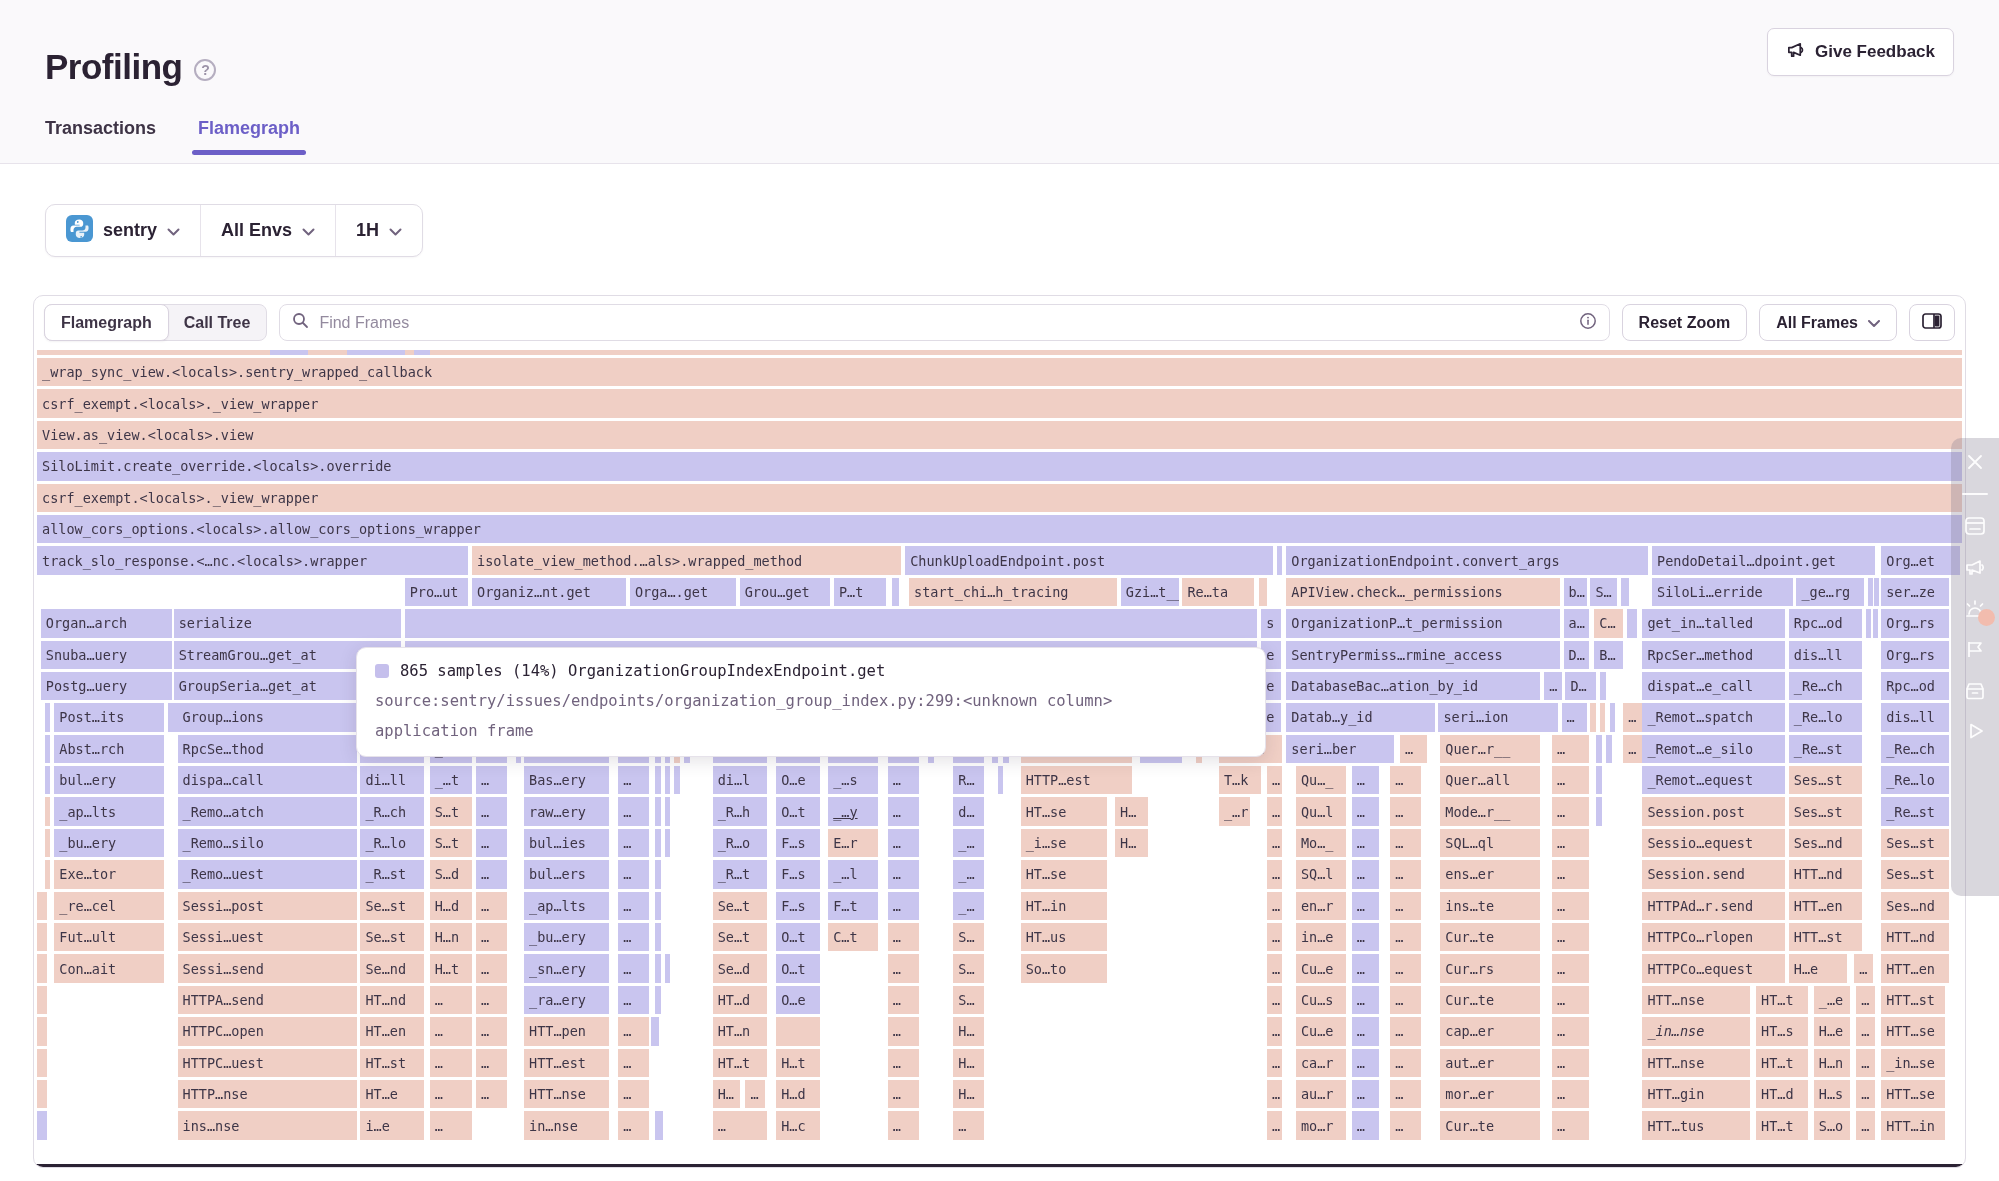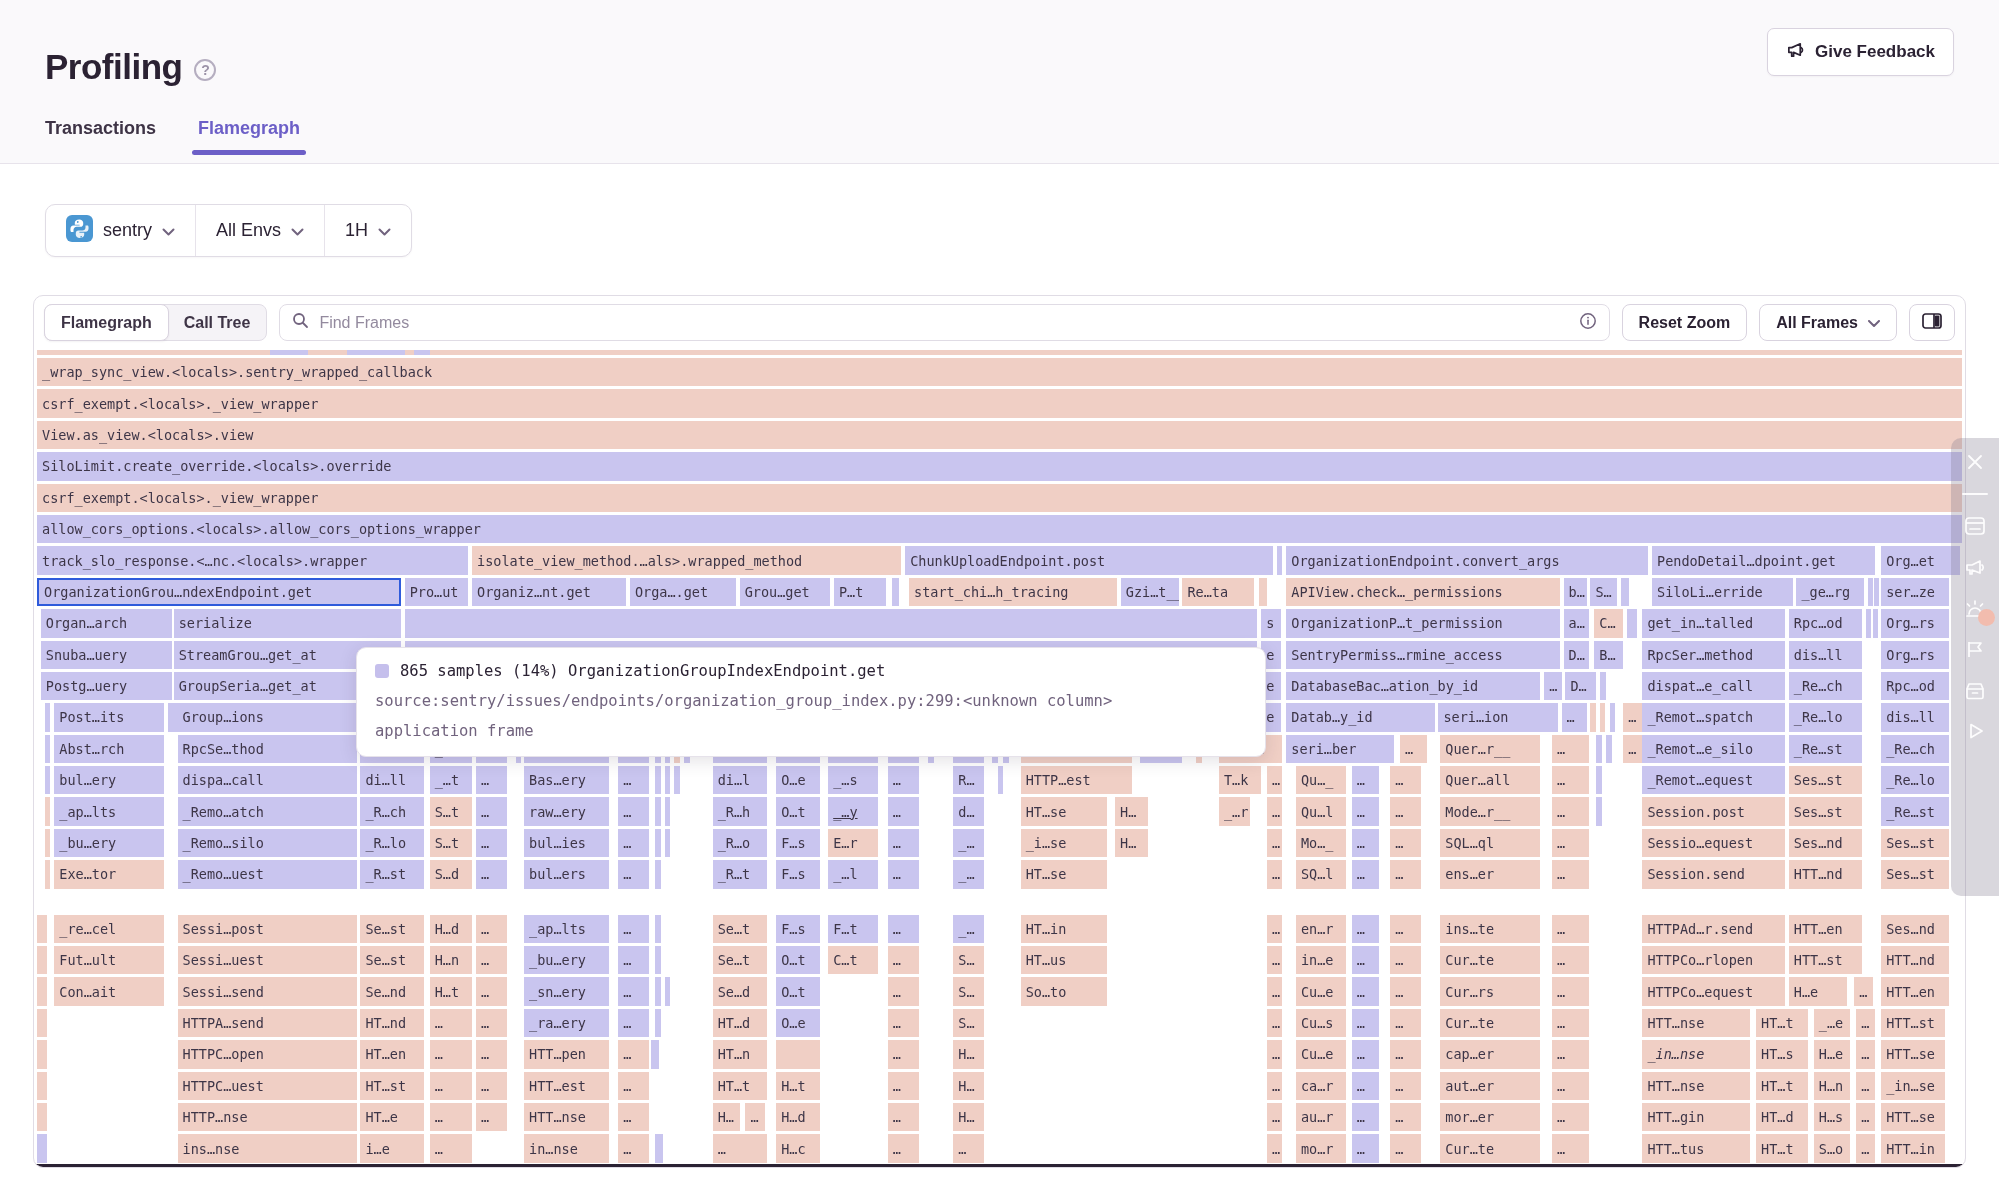--- a/index.html
+++ b/index.html
@@ -25,21 +25,21 @@
   .tab.active { color:#6C5FC7; }
   .tab.active .underline { position:absolute; left:-6px; right:-6px; bottom:0; height:5px;
              background:#6C5FC7; border-radius:3px; }
   .tab-divider { position:absolute; left:0; top:163px; width:1999px; height:1px; background:#E7E3EB; }
   .below-tabs { position:absolute; left:0; top:164px; width:1999px; height:1017px; background:#FFFFFF; }
 
   
   .filterbar { position:absolute; left:45px; top:204px; height:53px; display:flex; align-items:stretch;
              background:#fff; border:1px solid #E0DCE5; border-radius:10px;
              box-shadow:0 1px 2px rgba(43,34,51,.04); }
-  .fseg { display:flex; align-items:center; gap:10px; padding:0 20px; font-size:18px; font-weight:400;
+  .fseg { display:flex; align-items:center; gap:10px; padding:0 20px; font-size:18px; font-weight:700;
              color:#2B2233; cursor:pointer; }
   .fseg + .fseg { border-left:1px solid #E7E3EB; }
   .chev { margin-top:2px; }
 
   
   .panel { position:absolute; left:33px; top:295px; width:1933px; height:873px; background:#fff;
            border:1px solid #E0DCE5; border-radius:10px; overflow:hidden;
            display:flex; flex-direction:column; }
   .ptoolbar { display:flex; align-items:center; gap:12px; padding:8px 10px; height:53px; flex:none; }
   .segctl { display:flex; align-items:center; background:#F5F3F7; border:1px solid #E0DCE5;
@@ -235,21 +235,20 @@
         <div class="frow" style="height: 31.4px;">
           <div class="fcell fp" style="left: 0%; width: 22.4%;">track_slo_response.&lt;…nc.&lt;locals&gt;.wrapper</div>
           <div class="fcell fs" style="left: 22.6%; width: 22.3%;">isolate_view_method.…als&gt;.wrapped_method</div>
           <div class="fcell fp" style="left: 45.1%; width: 19.1%;">ChunkUploadEndpoint.post</div>
           <div class="fcell fp" style="left: 64.4%; width: 0.3%;"></div>
           <div class="fcell fp" style="left: 64.9%; width: 18.8%;">OrganizationEndpoint.convert_args</div>
           <div class="fcell fp" style="left: 83.9%; width: 11.6%;">PendoDetail…dpoint.get</div>
           <div class="fcell fp" style="left: 95.8%; width: 4.1%;">Org…et</div>
         </div>
         <div class="frow" style="height: 31.4px;">
-          <div class="fcell fp fsel" style="left: 0%; width: 18.9%;">OrganizationGrou…ndexEndpoint.get</div>
           <div class="fcell fp" style="left: 19.1%; width: 3.3%;">Pro…ut</div>
           <div class="fcell fp" style="left: 22.6%; width: 8%;">Organiz…nt.get</div>
           <div class="fcell fp" style="left: 30.8%; width: 5.5%;">Orga….get</div>
           <div class="fcell fp" style="left: 36.5%; width: 4.7%;">Grou…get</div>
           <div class="fcell fp" style="left: 41.4%; width: 2.7%;">P…t</div>
           <div class="fcell fp" style="left: 44.4%; width: 0.4%;"></div>
           <div class="fcell fs" style="left: 45.3%; width: 10.8%;">start_chi…h_tracing</div>
           <div class="fcell fp" style="left: 56.3%; width: 3%;">Gzi…t__</div>
           <div class="fcell fs" style="left: 59.5%; width: 3.7%;">Re…ta</div>
           <div class="fcell fs" style="left: 63.5%; width: 0.4%;"></div>
@@ -467,21 +466,21 @@
           <div class="fcell fs" style="left: 63.9%; width: 0.8%;">…</div>
           <div class="fcell fs" style="left: 65.4%; width: 2.6%;">SQ…l</div>
           <div class="fcell fp" style="left: 68.3%; width: 1.4%;">…</div>
           <div class="fcell fs" style="left: 70.3%; width: 1.6%;">…</div>
           <div class="fcell fs" style="left: 72.9%; width: 5.2%;">ens…er</div>
           <div class="fcell fs" style="left: 78.7%; width: 1.9%;">…</div>
           <div class="fcell fs" style="left: 83.4%; width: 7.4%;">Session.send</div>
           <div class="fcell fs" style="left: 91%; width: 3.8%;">HTT…nd</div>
           <div class="fcell fs" style="left: 95.8%; width: 3.5%;">Ses…st</div>
         </div>
-        <div class="frow" style="height: 31.4px; margin-top: 23px;">
+        <div class="frow" style="height: 31.4px;">
           <div class="fcell fs" style="left: 0%; width: 0.5%;"></div>
           <div class="fcell fs" style="left: 0.9%; width: 5.7%;">_re…cel</div>
           <div class="fcell fs" style="left: 7.3%; width: 9.3%;">Sessi…post</div>
           <div class="fcell fs" style="left: 16.8%; width: 3.3%;">Se…st</div>
           <div class="fcell fs" style="left: 20.4%; width: 2.2%;">H…d</div>
           <div class="fcell fs" style="left: 22.8%; width: 1.6%;">…</div>
           <div class="fcell fp" style="left: 25.3%; width: 4.4%;">_ap…lts</div>
           <div class="fcell fp" style="left: 30.2%; width: 1.6%;">…</div>
           <div class="fcell fp" style="left: 32.1%; width: 0.3%;"></div>
           <div class="fcell fs" style="left: 35.1%; width: 2.8%;">Se…t</div>

